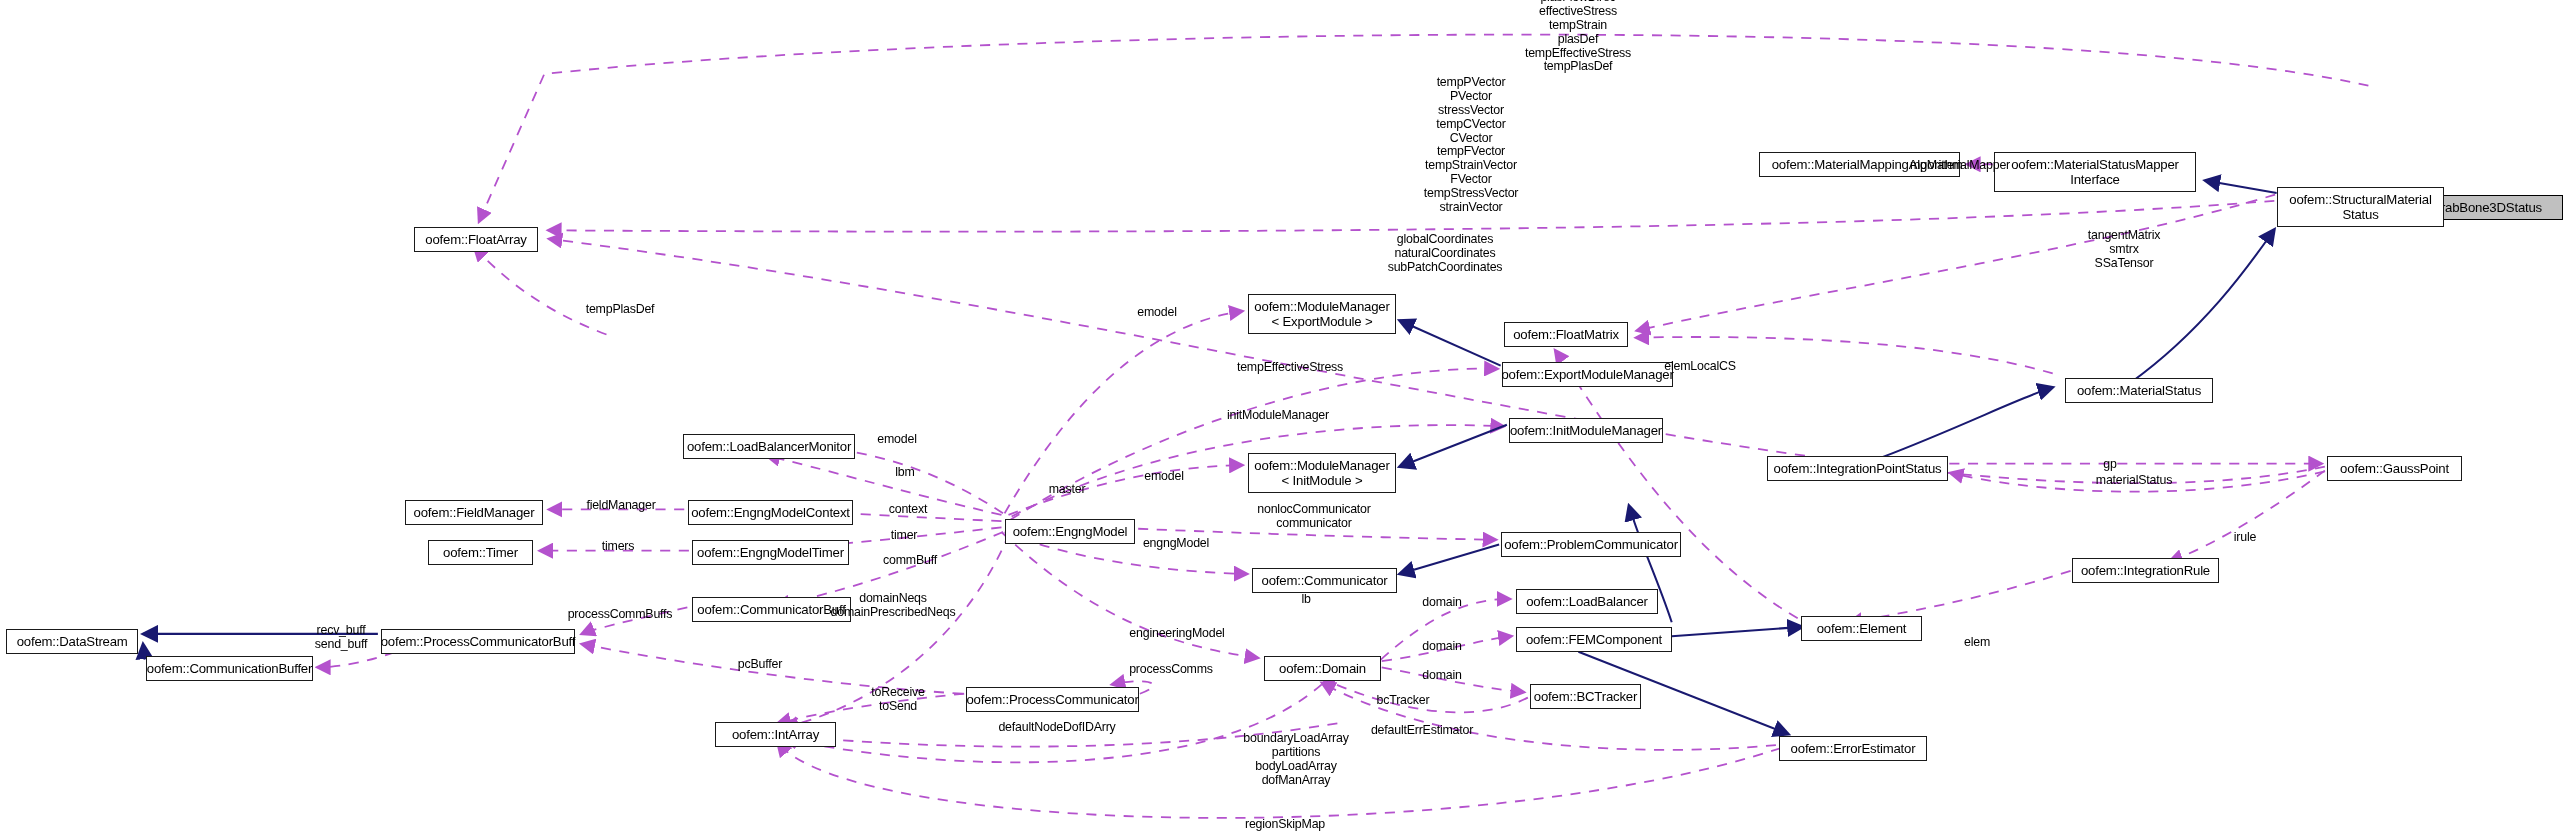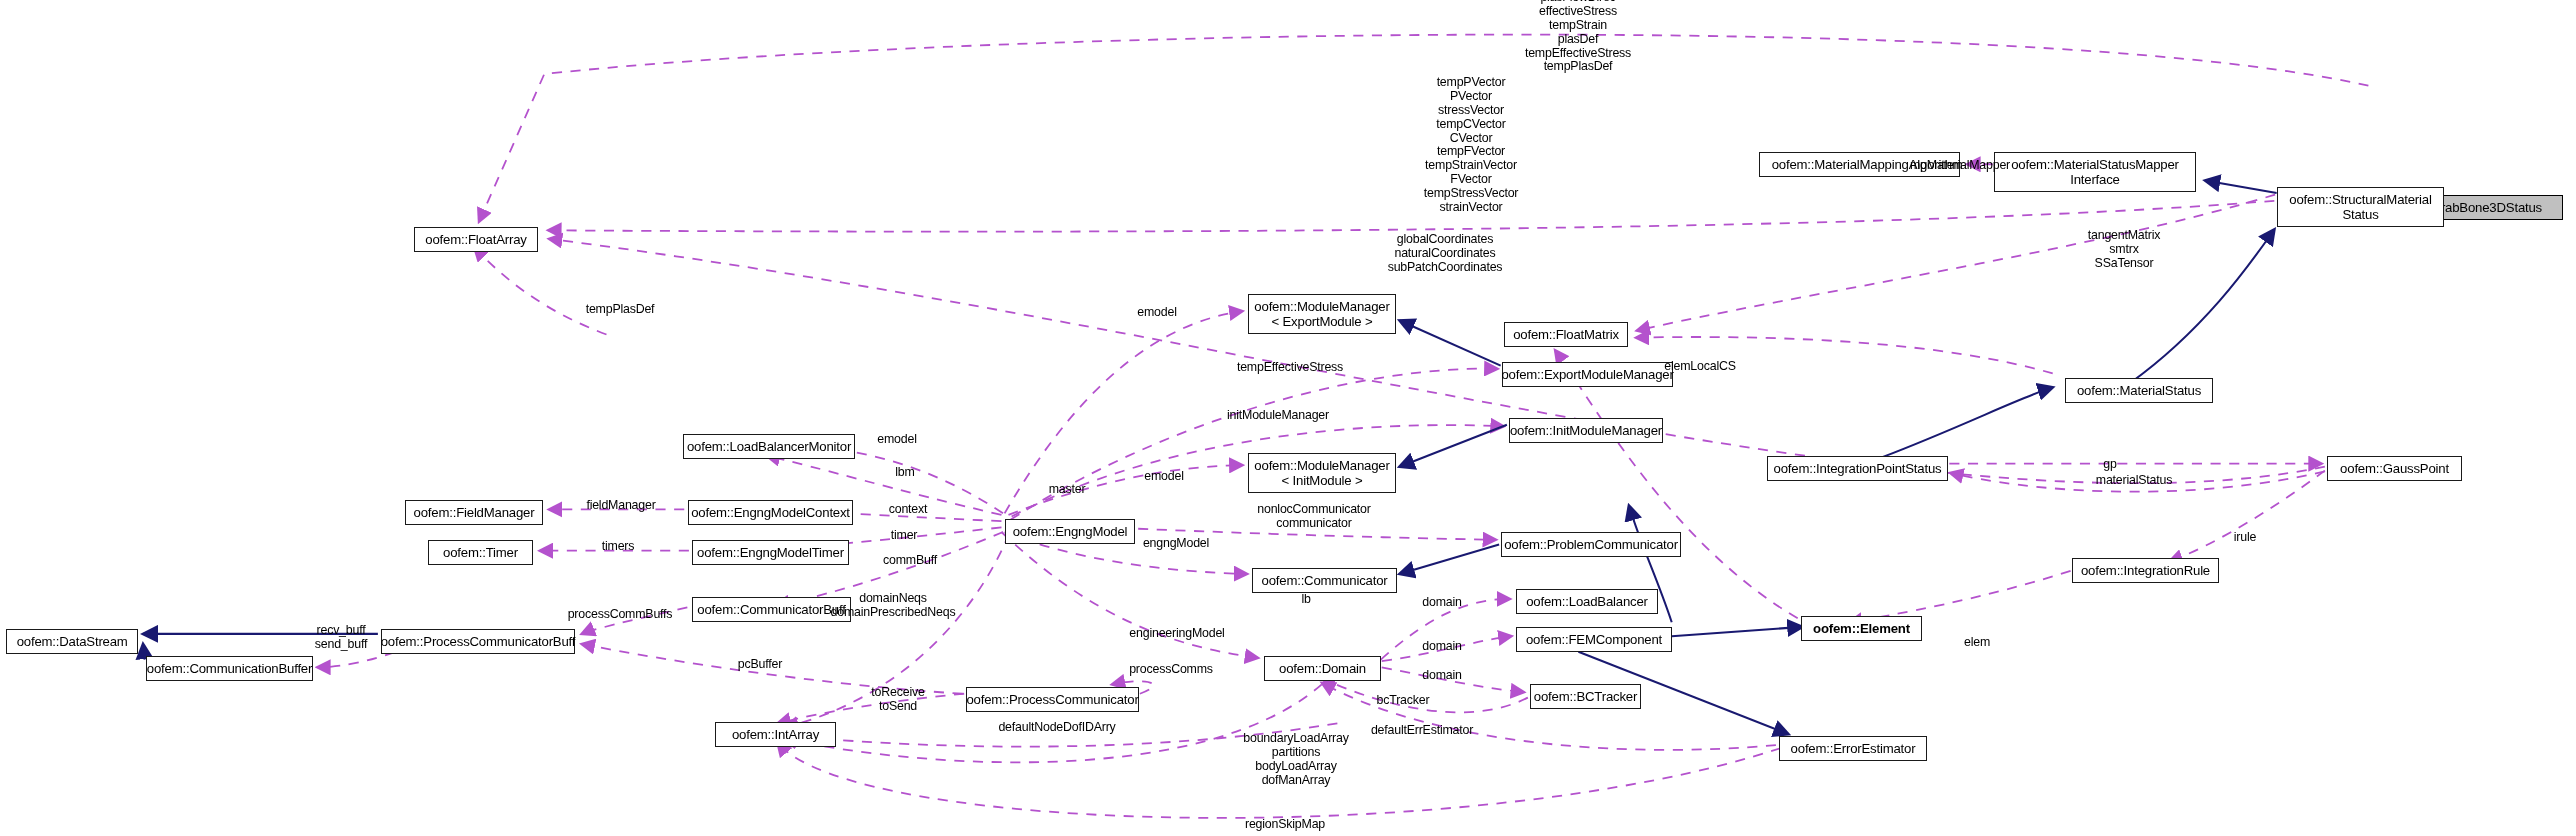--- a/index.html
+++ b/index.html
@@ -181,21 +181,21 @@
       <div class="node highlight" style="left: 2370px; top: 195px; width: 193px; height: 25px;">oofem::TrabBone3DStatus</div>
       <div class="node" style="left: 2277px; top: 187px; width: 167px; height: 40px;">oofem::StructuralMaterial
 Status</div>
       <div class="node" style="left: 1994px; top: 152px; width: 202px; height: 40px;">oofem::MaterialStatusMapper
 Interface</div>
       <div class="node" style="left: 1759px; top: 152px; width: 201px; height: 25px; padding-left: 20px;">oofem::MaterialMappingAlgorithm</div>
       <div class="node" style="left: 2057px; top: 378px; width: 148px; height: 25px; margin-left: 8px;">oofem::MaterialStatus</div>
       <div class="node" style="left: 2327px; top: 456px; width: 135px; height: 25px;">oofem::GaussPoint</div>
       <div class="node" style="left: 1767px; top: 456px; width: 181px; height: 25px;">oofem::IntegrationPointStatus</div>
       <div class="node" style="left: 2072px; top: 558px; width: 147px; height: 25px;">oofem::IntegrationRule</div>
-      <div class="node" style="left: 1801px; top: 616px; width: 121px; height: 25px; font-weight: bold;">oofem::Element</div>
+      <div class="node" style="left: 1801px; top: 616px; width: 121px; height: 25px;">oofem::Element</div>
       <div class="node" style="left: 1516px; top: 627px; width: 156px; height: 25px;">oofem::FEMComponent</div>
       <div class="node" style="left: 1779px; top: 736px; width: 148px; height: 25px;">oofem::ErrorEstimator</div>
       <div class="node" style="left: 1530px; top: 684px; width: 111px; height: 25px;">oofem::BCTracker</div>
       <div class="node" style="left: 1516px; top: 589px; width: 142px; height: 25px;">oofem::LoadBalancer</div>
       <div class="node" style="left: 1501px; top: 532px; width: 180px; height: 25px;">oofem::ProblemCommunicator</div>
       <div class="node" style="left: 1252px; top: 568px; width: 145px; height: 25px;">oofem::Communicator</div>
       <div class="node" style="left: 1264px; top: 656px; width: 117px; height: 25px;">oofem::Domain</div>
       <div class="node" style="left: 1248px; top: 294px; width: 148px; height: 40px;">oofem::ModuleManager
 &lt; ExportModule &gt;</div>
       <div class="node" style="left: 1502px; top: 362px; width: 171px; height: 25px;">oofem::ExportModuleManager</div>

